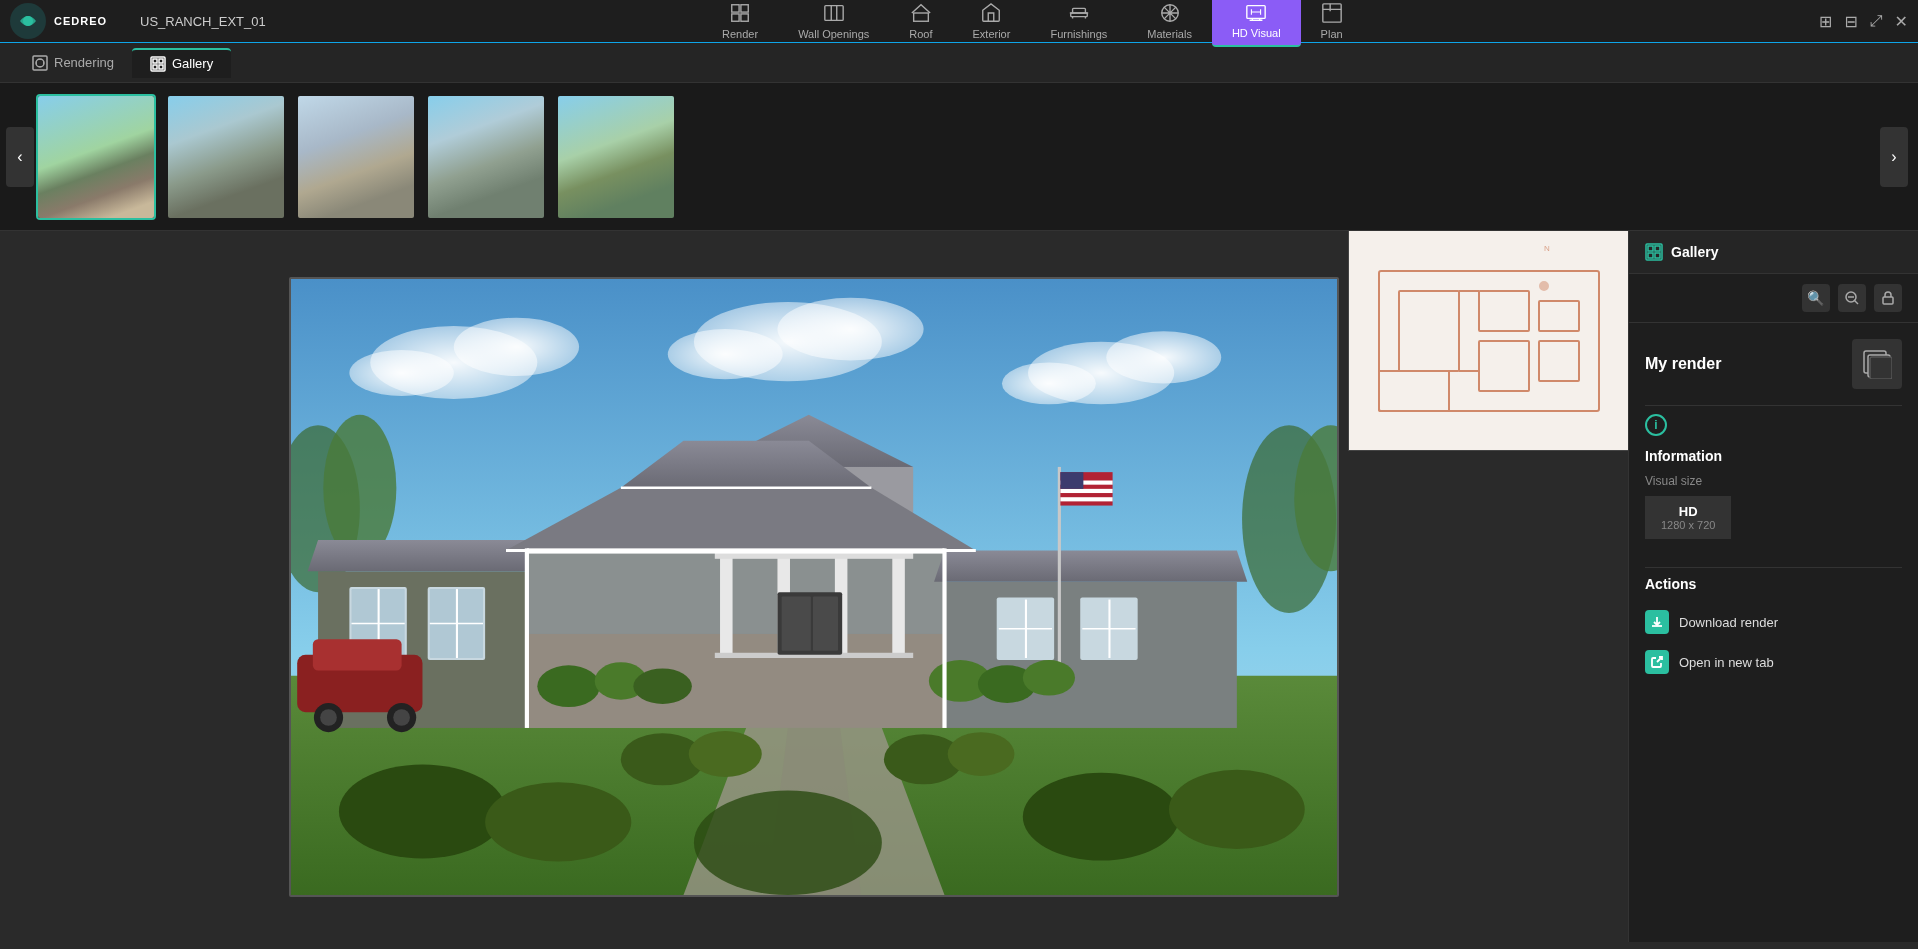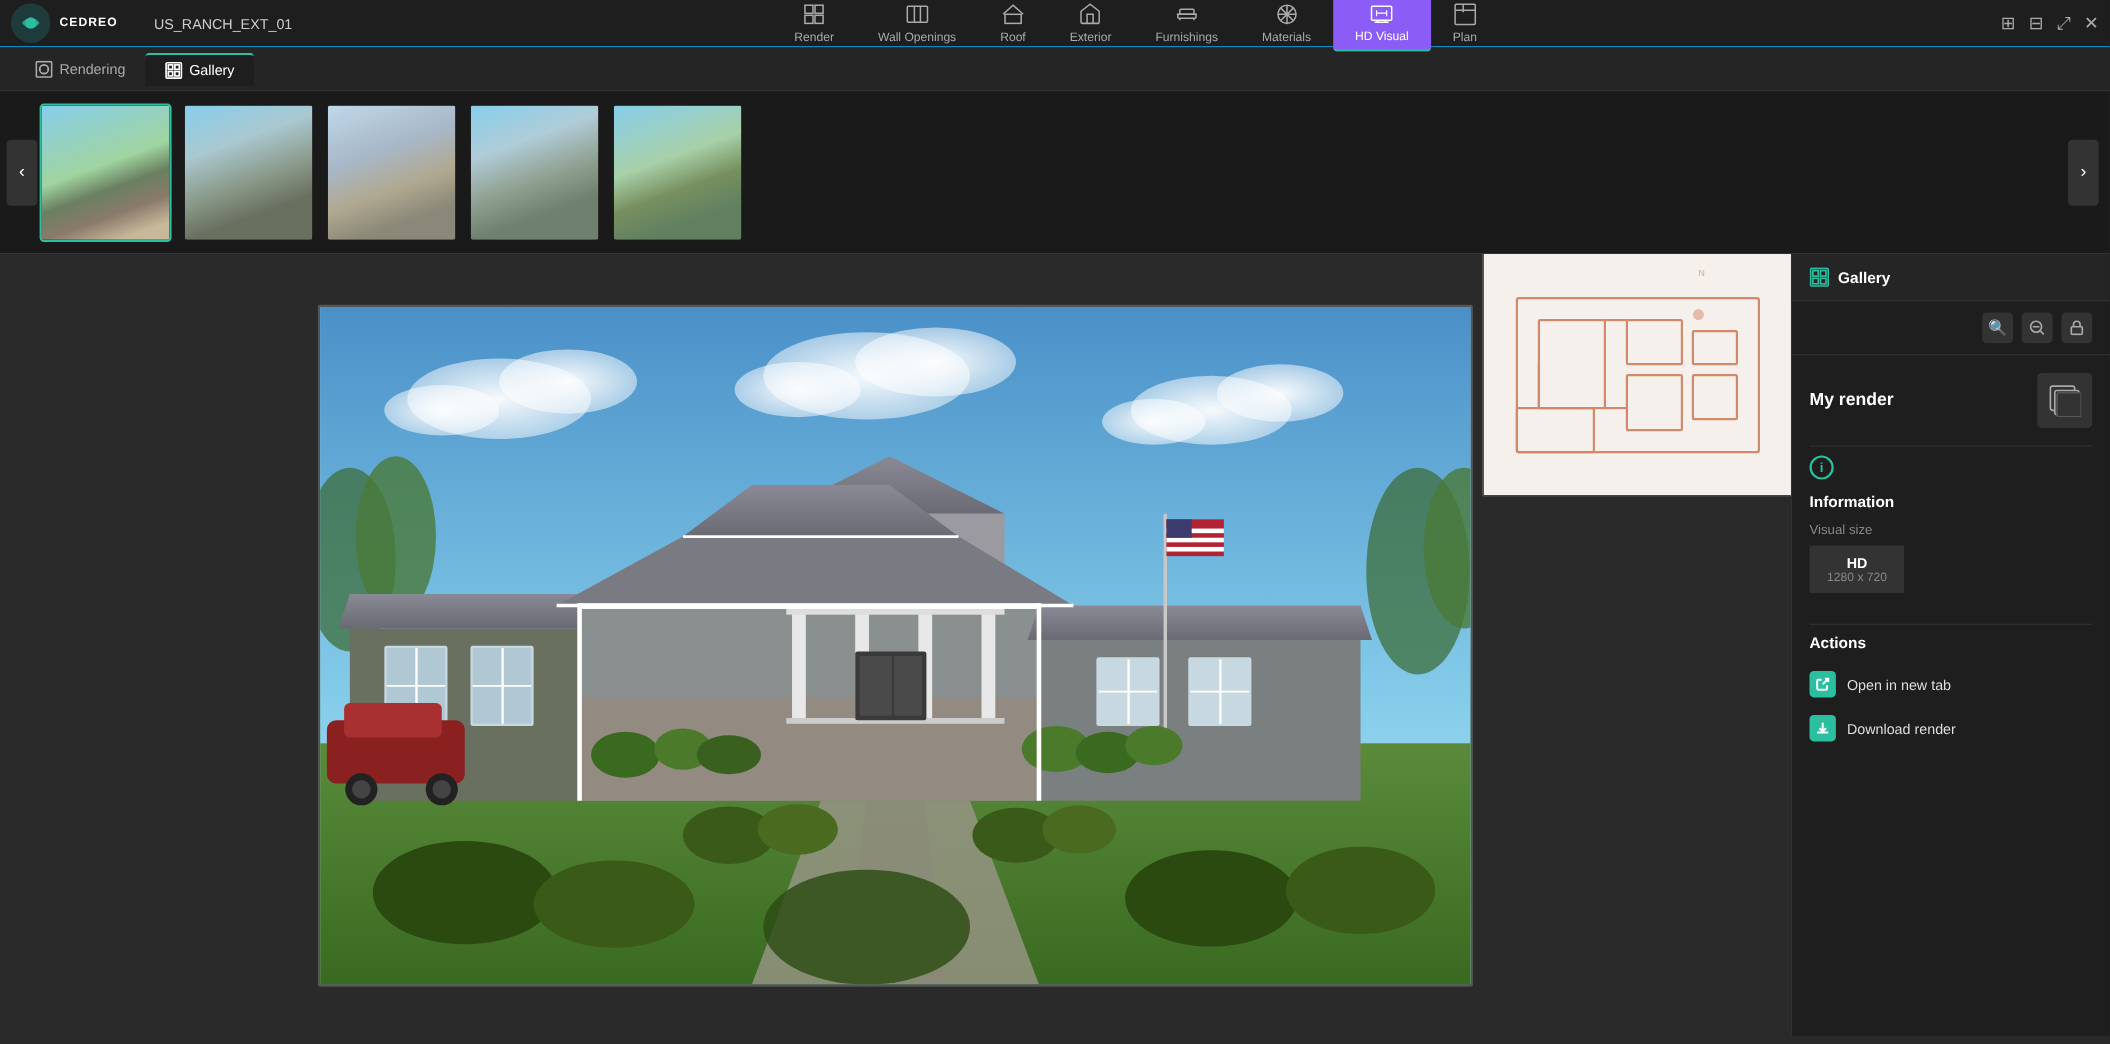--- a/index.html
+++ b/index.html
@@ -745,34 +745,34 @@
 
       <hr class="divider">
 
       
       <div class="actions-section">
         <div class="section-title">Actions</div>
 
         <button class="action-btn">
           <div class="action-icon">
             <svg viewBox="0 0 14 14" fill="none" stroke="white" stroke-width="1.8">
+              <path d="M7 2v7M4 7l3 3 3-3"></path>
+              <path d="M2 11h10"></path>
+            </svg>
+          </div>
+          <span>Download render</span>
+        </button>
+
+        <button class="action-btn">
+          <div class="action-icon">
+            <svg viewBox="0 0 14 14" fill="none" stroke="white" stroke-width="1.8">
               <path d="M6 3H3a1 1 0 00-1 1v7a1 1 0 001 1h7a1 1 0 001-1V8"></path>
               <path d="M9 2h3v3M12 2L7 7"></path>
             </svg>
           </div>
           <span>Open in new tab</span>
         </button>
-
-        <button class="action-btn">
-          <div class="action-icon">
-            <svg viewBox="0 0 14 14" fill="none" stroke="white" stroke-width="1.8">
-              <path d="M7 2v7M4 7l3 3 3-3"></path>
-              <path d="M2 11h10"></path>
-            </svg>
-          </div>
-          <span>Download render</span>
-        </button>
       </div>
 
     </div>
   </div>
 
 </div>
 
 </body></html>

